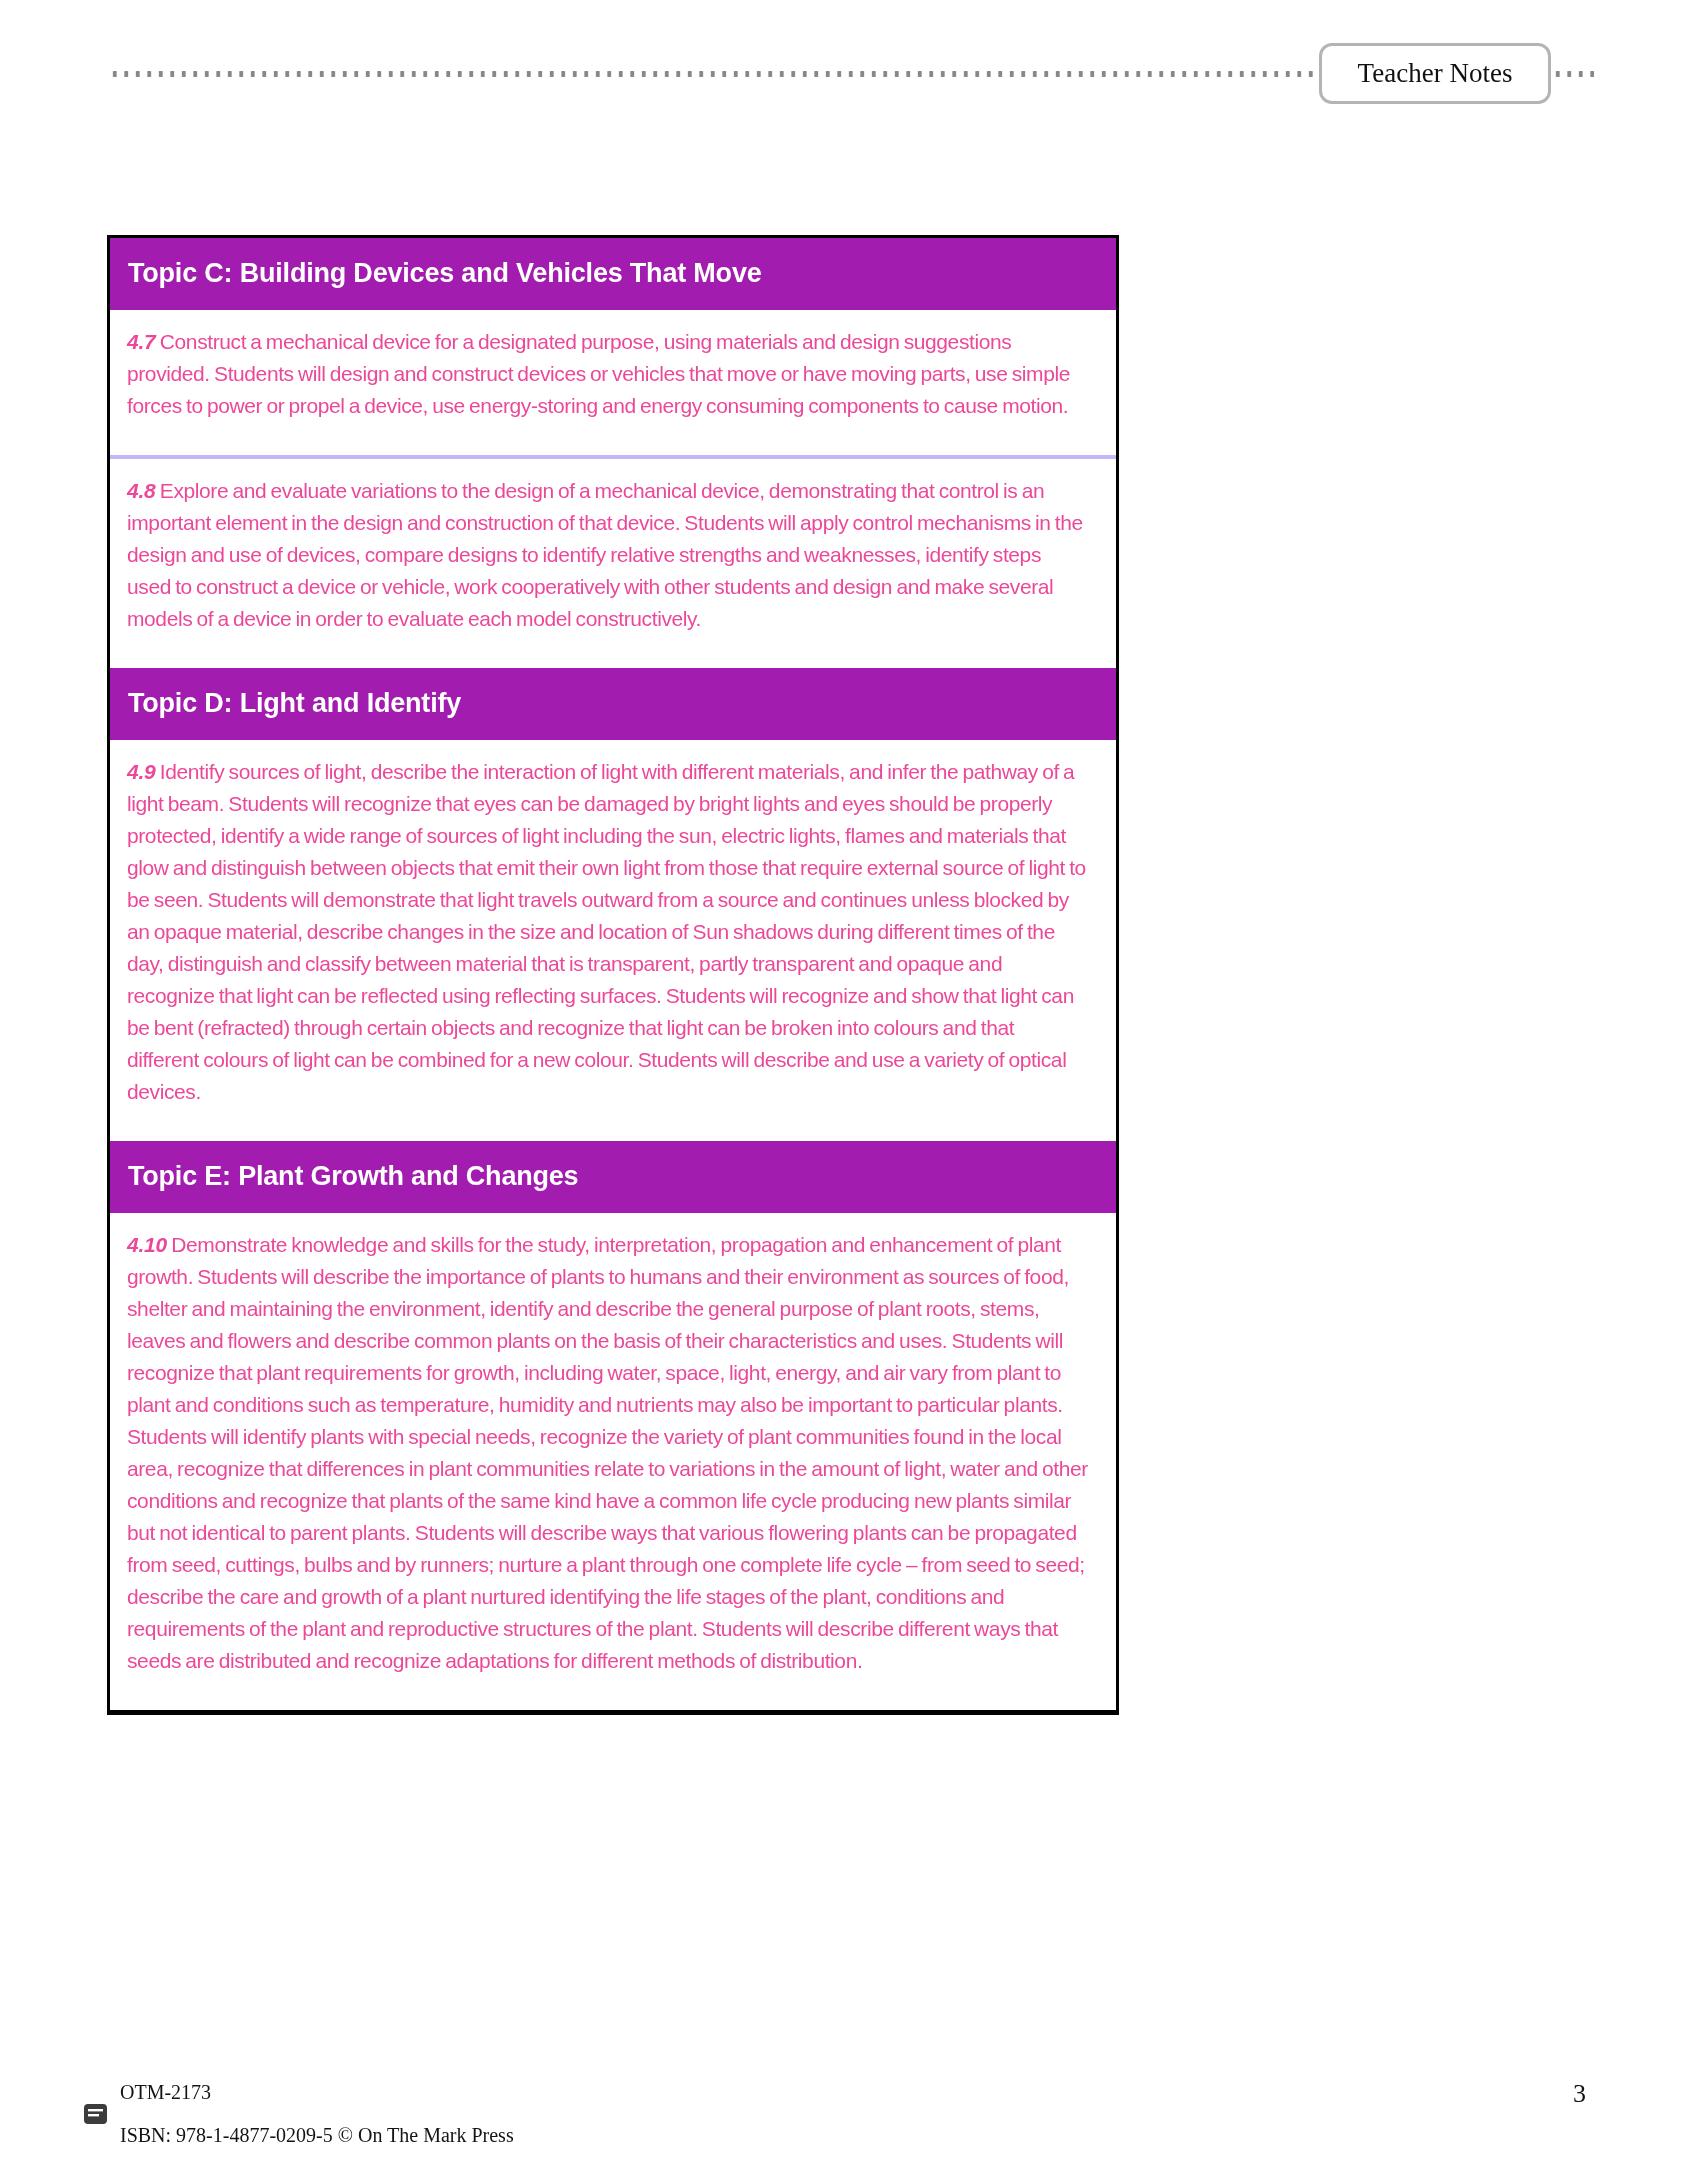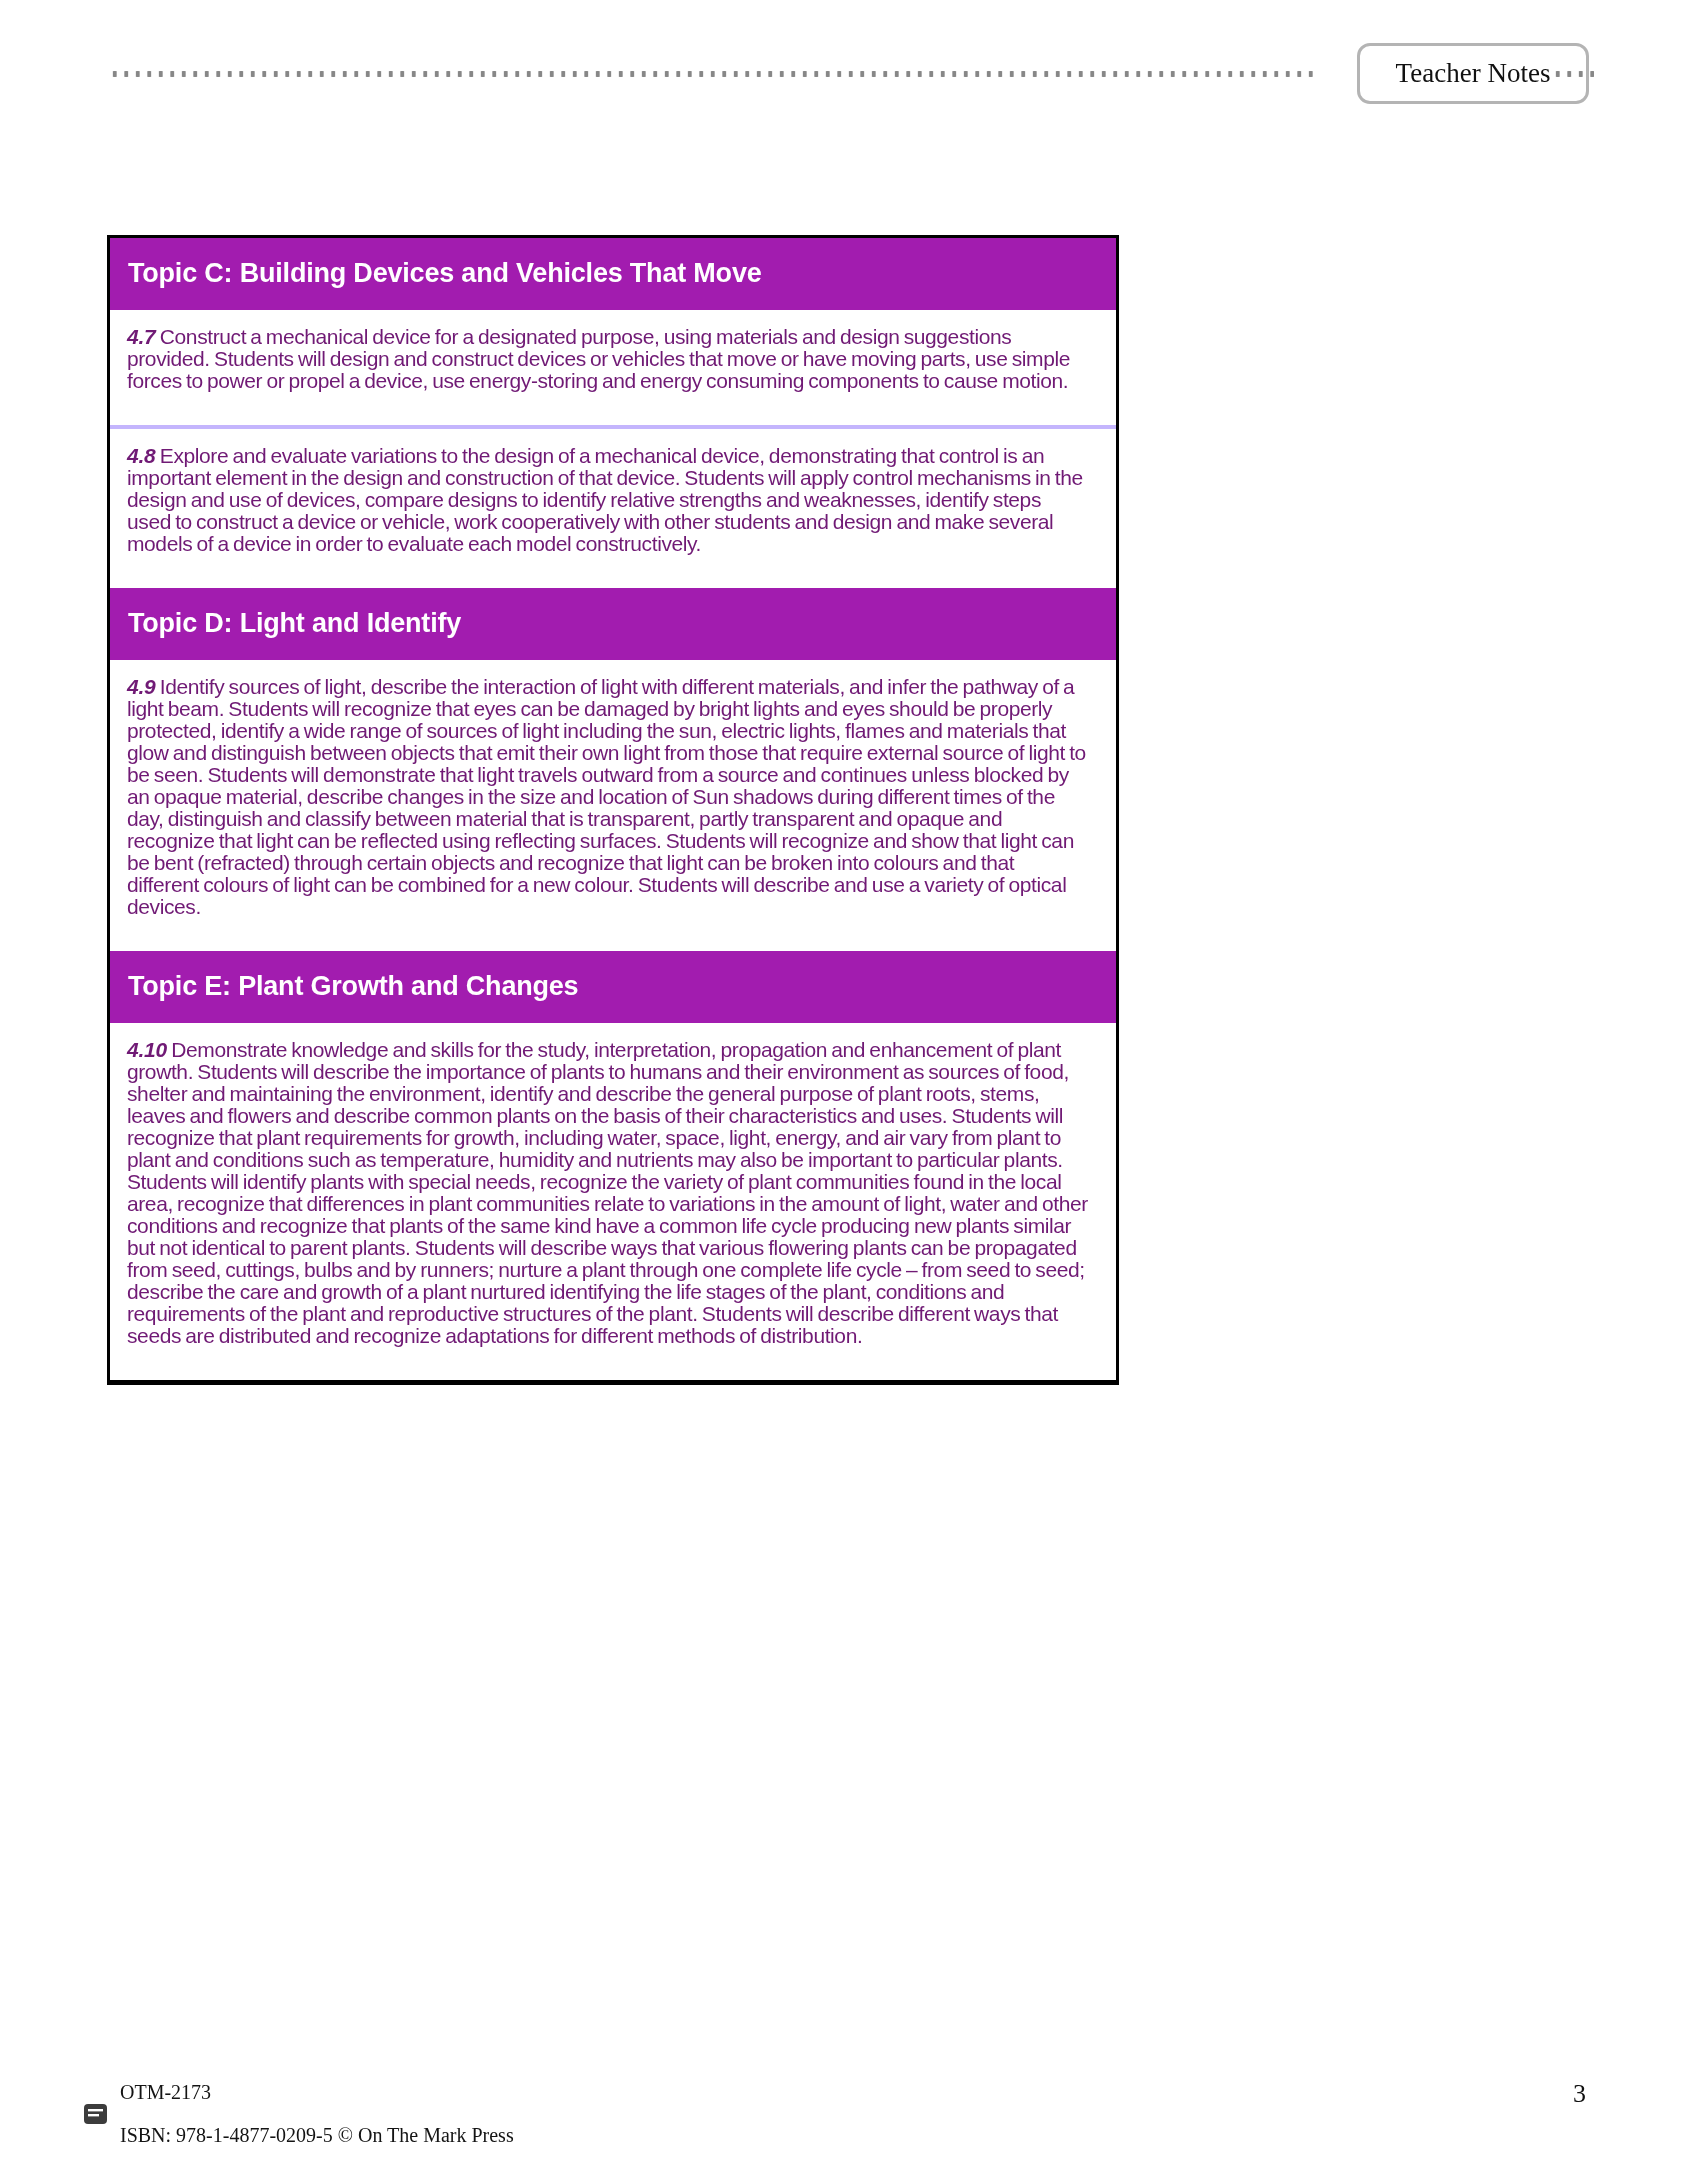--- a/index.html
+++ b/index.html
@@ -29,21 +29,20 @@
     position: absolute;
     left: 1319px; top: 0;
     width: 226px; height: 55px;
     background: #ffffff;
     border: 3px solid #b4b4b4;
     border-radius: 13px;
     display: flex; align-items: center; justify-content: center;
     font-family: "Liberation Serif", serif;
     font-size: 27px;
     color: #111;
-    margin-left: 38px;
   }
 
   
   .curr-table {
     position: absolute;
     left: 107px; top: 235px;
     width: 1012px;
     border: 3px solid #000;
     border-bottom-width: 5px;
     background: #fff;
@@ -52,25 +51,25 @@
   .topic-header {
     background: #a21caf;
     color: #ffffff;
     font-weight: bold;
     font-size: 27px;
     letter-spacing: -0.2px;
     padding: 20px 18px 21px 18px;
   }
   .item-cell {
     font-size: 21px;
-    line-height: 22px;
+    line-height: 32px;
     letter-spacing: -0.4px;
     word-spacing: -1.2px;
     padding: 16px 28px 33px 17px;
-    color: #701a75;
+    color: #ec4899;
   }
   .item-cell.rule-top { border-top: 4px solid #c4b5fd; }
   .item-num { font-weight: bold; font-style: italic; letter-spacing: -0.2px; }
 
   
   .attribution {
     position: absolute;
     left: 107px; top: 1693px;
     font-family: "Liberation Serif", serif;
     font-style: italic;

